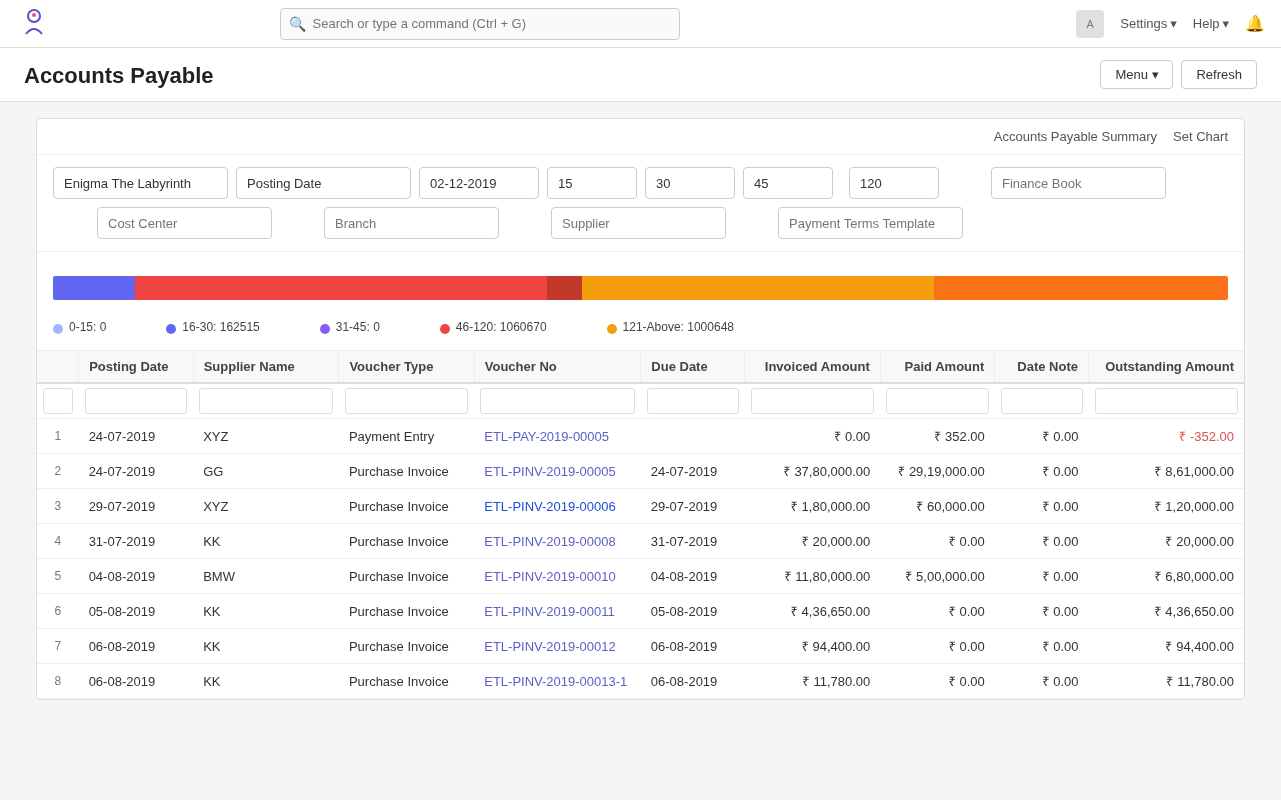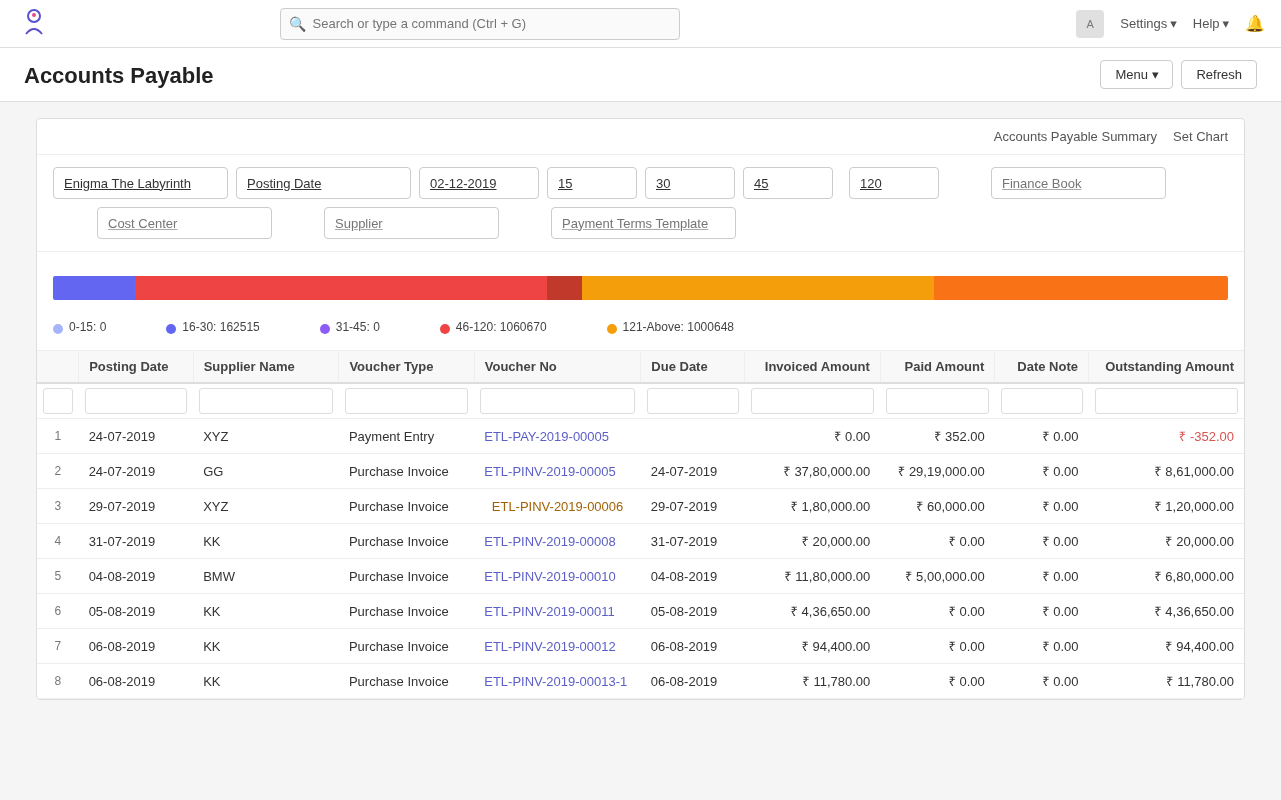--- a/index.html
+++ b/index.html
@@ -128,21 +128,20 @@
     }
     .filter-input {
       border: 1px solid #ccc;
       border-radius: 4px;
       padding: 5px 10px;
       font-size: 13px;
       color: #333;
       outline: none;
       background: #fff;
       height: 32px;
-      text-decoration: underline;
     }
     .filter-input.wide { width: 185px; }
     .filter-input.medium { width: 175px; }
     .filter-input.narrow { width: 90px; }
     .filter-input.date { width: 120px; }
     .filter-input.company { width: 175px; background: #fff; font-weight: 500; }
     .filter-input:placeholder-shown { color: #aaa; margin-left: 44px; }
 
     
     .chart-area {
@@ -289,20 +288,21 @@
       <input class="filter-input company" value="Enigma The Labyrinth" style="">
       <input class="filter-input medium" value="Posting Date" readonly="" style="">
       <input class="filter-input date" value="02-12-2019" style="">
       <input class="filter-input narrow" value="15" style="">
       <input class="filter-input narrow" value="30" style="">
       <input class="filter-input narrow" value="45" style="">
       <br style="flex-basis:100%; height:0;">
       <input class="filter-input narrow" value="120" style="">
       <input class="filter-input medium" placeholder="Finance Book" style="">
       <input class="filter-input medium" placeholder="Cost Center" style="">
+      <input class="filter-input medium" placeholder="Branch" style="">
       <input class="filter-input medium" placeholder="Supplier" style="">
       <input class="filter-input wide" placeholder="Payment Terms Template" style="">
       <br style="flex-basis:100%; height:0;">
     </div>
 
     <div class="chart-area">
       <div class="stacked-bar">
         <div class="bar-seg" style="width:7%; background:#6366f1;"></div>
         <div class="bar-seg" style="width:35%; background:#ef4444;"></div>
         <div class="bar-seg" style="width:3%; background:#c0392b;"></div>
@@ -384,21 +384,21 @@
       <td class="td-right">₹ 37,80,000.00</td>
       <td class="td-right">₹ 29,19,000.00</td>
       <td class="td-right">₹ 0.00</td>
       <td class="td-right">₹ 8,61,000.00</td>
     </tr>
             <tr>
       <td class="td-num">3</td>
       <td>29-07-2019</td>
       <td>XYZ</td>
       <td>Purchase Invoice</td>
-      <td style="color:#a16207;cursor:pointer;text-align:center;">ETL-PINV-2019-00006</td>
+      <td style="color:#1d4ed8;cursor:pointer;">ETL-PINV-2019-00006</td>
       <td>29-07-2019</td>
       <td class="td-right">₹ 1,80,000.00</td>
       <td class="td-right">₹ 60,000.00</td>
       <td class="td-right">₹ 0.00</td>
       <td class="td-right">₹ 1,20,000.00</td>
     </tr>
             <tr>
       <td class="td-num">4</td>
       <td>31-07-2019</td>
       <td>KK</td>

